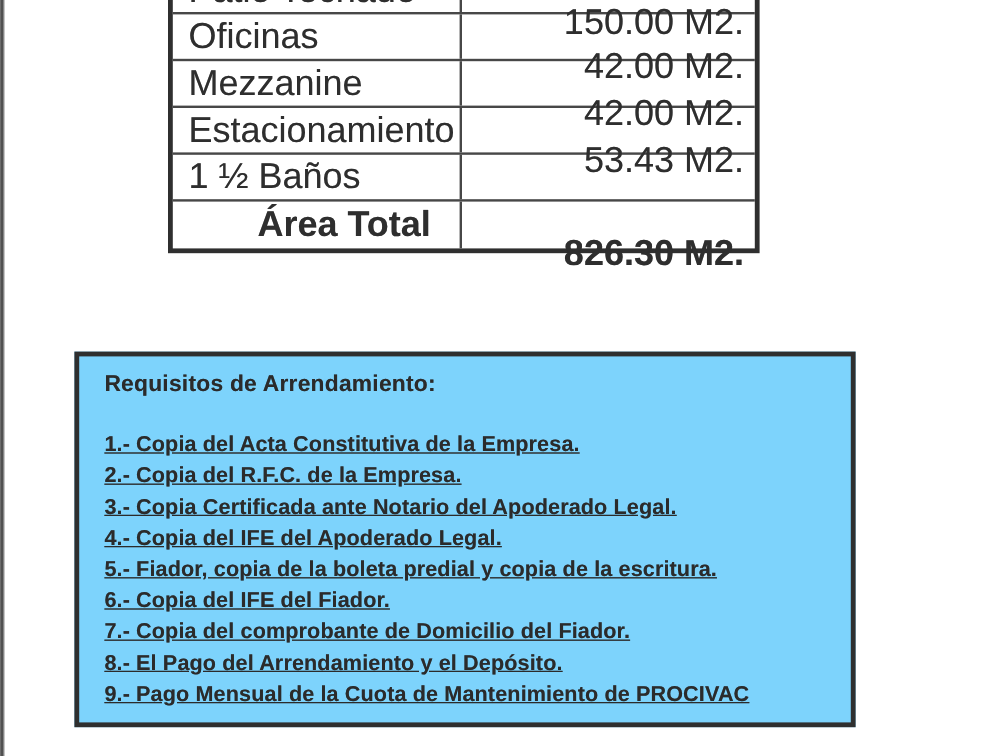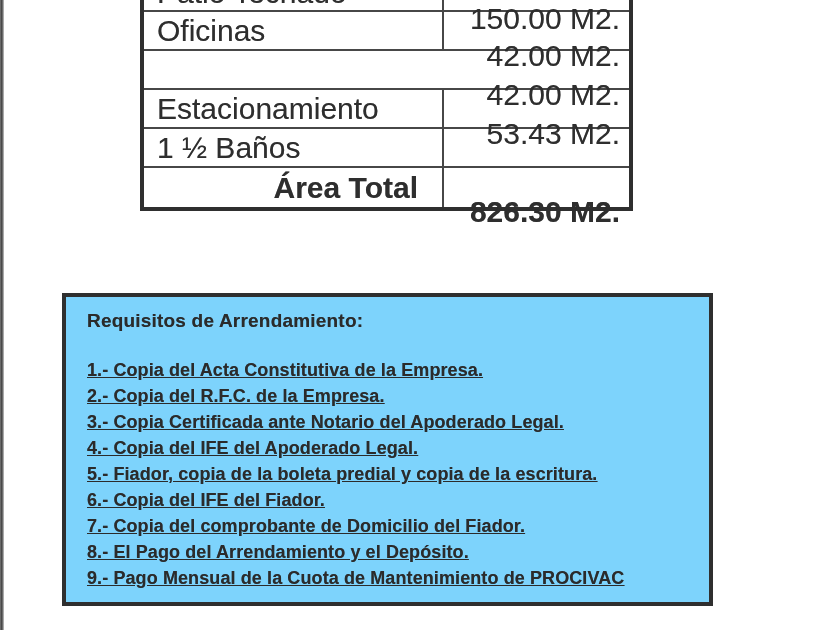--- a/index.html
+++ b/index.html
@@ -40,21 +40,21 @@
     display: flex;
     box-sizing: border-box;
     align-items: center;
   }
   .trow + .trow { border-top: 2px solid #474747; }
   .trow.r0 { height: 35px; }
   .trow.r1, .trow.r2, .trow.r3, .trow.r4 { height: 39px; }
   .trow.r5 { height: 41px; }
   .tlabel {
     box-sizing: border-box;
-    width: 300px;
+    width: 241px;
     border-right: 2px solid #474747;
     font-size: 30px;
     padding-left: 13px;
     padding-right: 4px;
     white-space: nowrap;
     overflow: hidden;
     align-self: stretch;
     display: flex;
     align-items: center;
     text-shadow: 0 0 0.5px rgba(40,40,40,0.45);
@@ -124,20 +124,21 @@
   <div class="atable">
     <div class="trow r0">
       <div class="tlabel">Patio Techado</div>
       <div class="tvalue">150.00 M2.</div>
     </div>
     <div class="trow r1">
       <div class="tlabel">Oficinas</div>
       <div class="tvalue">42.00 M2.</div>
     </div>
     <div class="trow r2">
+      <div class="tlabel">Mezzanine</div>
       <div class="tvalue">42.00 M2.</div>
     </div>
     <div class="trow r3">
       <div class="tlabel">Estacionamiento</div>
       <div class="tvalue">53.43 M2.</div>
     </div>
     <div class="trow r4">
       <div class="tlabel">1 ½ Baños</div>
       <div class="tvalue"></div>
     </div>

